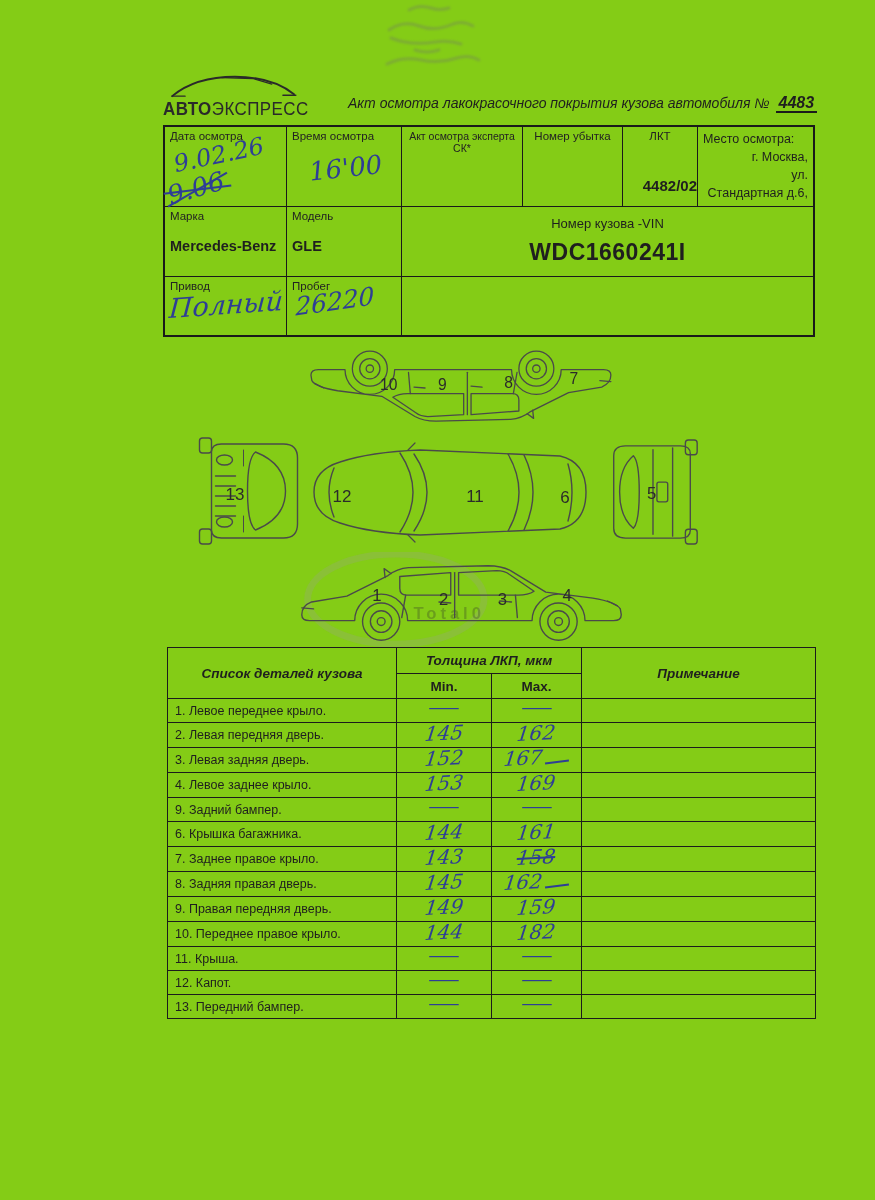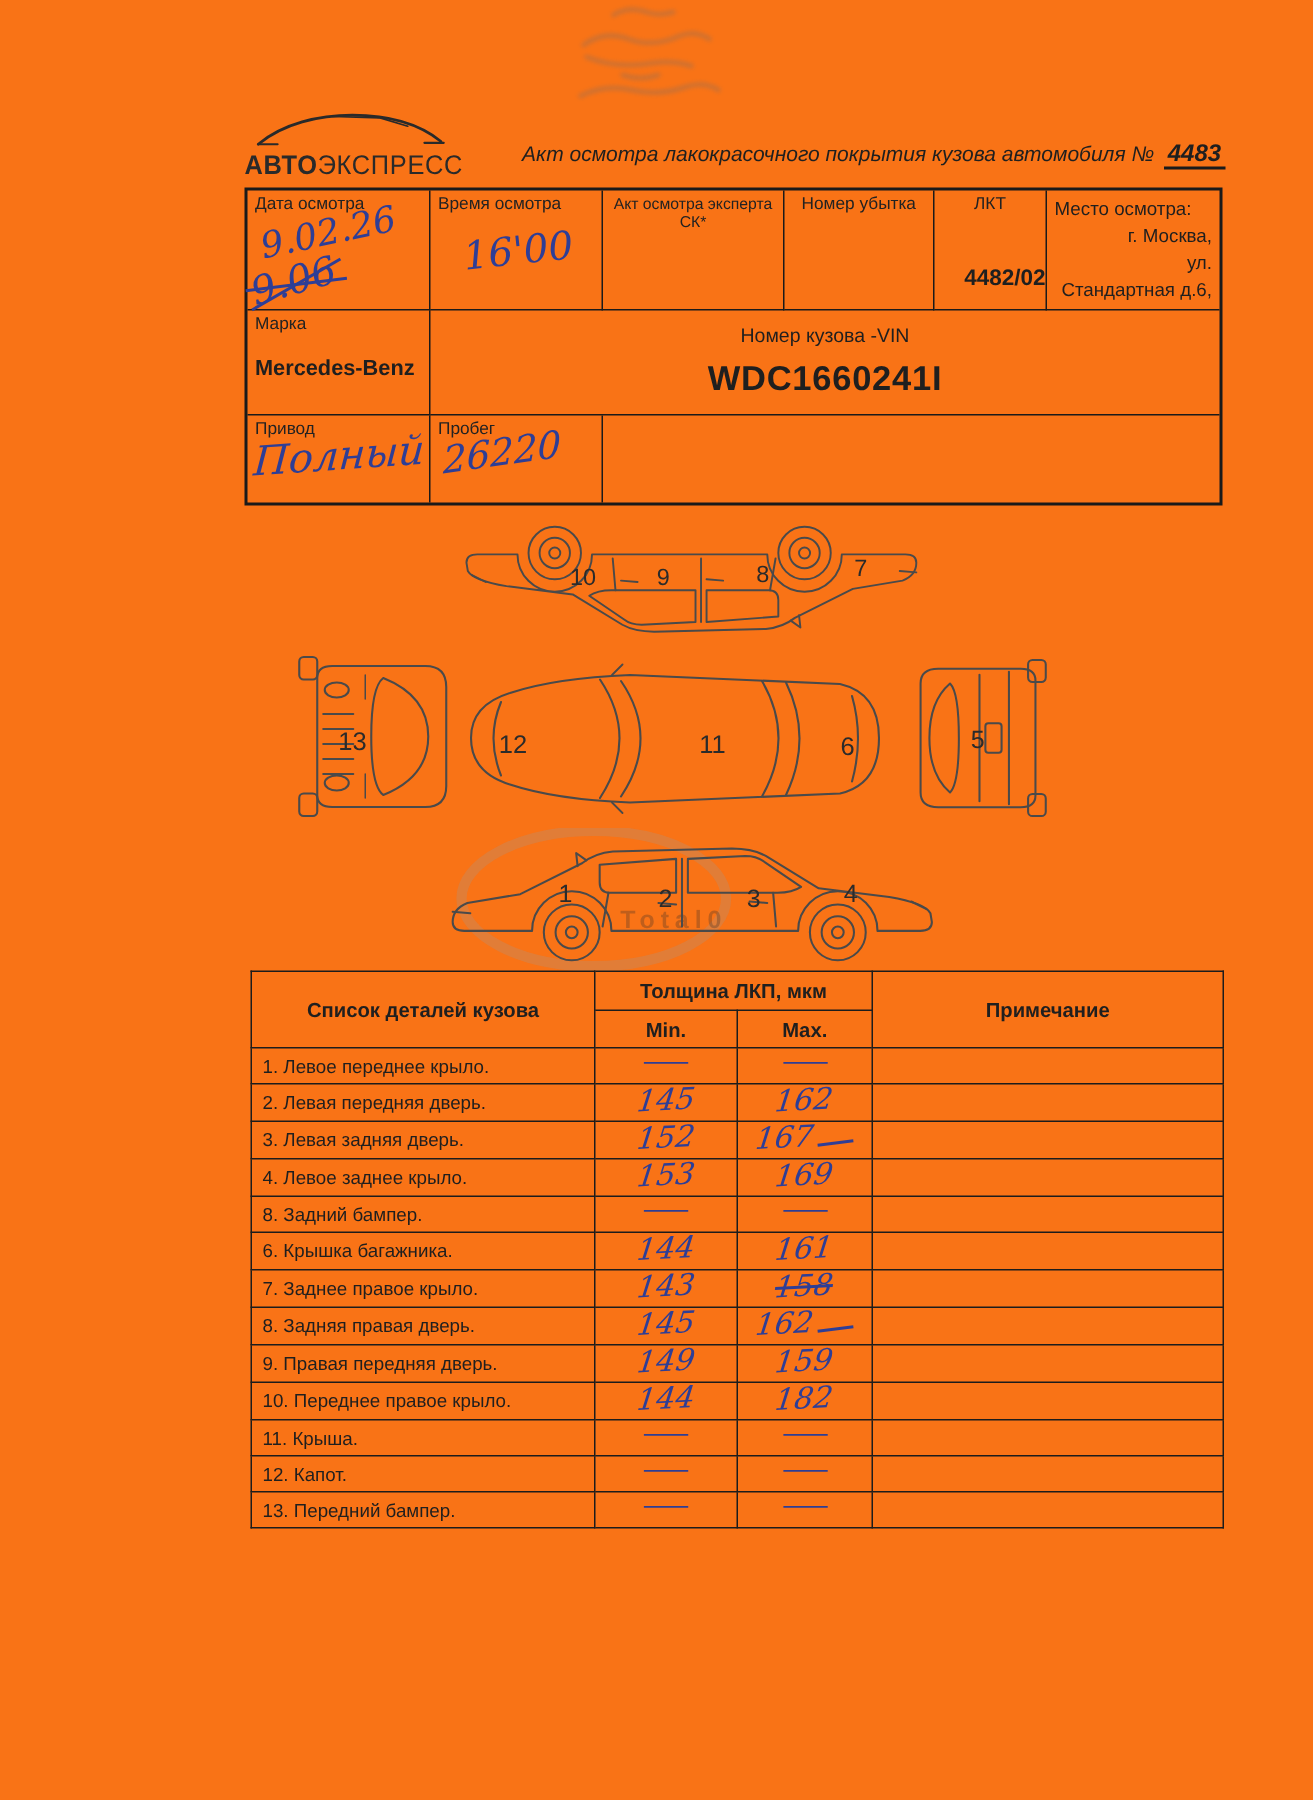--- a/index.html
+++ b/index.html
@@ -1,16 +1,16 @@
 <!DOCTYPE html>
 <html><head>
 <meta charset="utf-8">
 <style>
   html,body{margin:0;padding:0;background:#e8e8e8;}
-  .page{position:relative;width:875px;height:1200px;background:#f97316;overflow:hidden;
+  .page{position:relative;width:875px;height:1200px;background:#84cc16;overflow:hidden;
         font-family:"Liberation Sans",sans-serif;color:#1f1f1f;}
 
   
   .smudge{position:absolute;left:375px;top:2px;width:130px;height:80px;filter:blur(1.3px);opacity:.55;}
 
   
   .logo{position:absolute;left:163px;top:74px;width:150px;height:46px;}
   .logo-text{font-size:18px;letter-spacing:.5px;transform:scaleX(.94);transform-origin:left;
              color:#2a2a2a;white-space:nowrap;margin-top:-3px;}
   .logo-text .b{font-weight:800;}
@@ -58,21 +58,21 @@
   #d-plan{left:310px;top:440px;width:280px;height:105px;}
   #d-rear{left:605px;top:438px;width:95px;height:108px;}
   #d-side{left:285px;top:552px;width:355px;height:98px;}
   .wm-text{font-family:"DejaVu Serif",serif;font-weight:bold;}
 
   
   .t2{position:absolute;left:167px;top:647px;width:648px;}
   .t2 table{border-collapse:collapse;table-layout:fixed;width:100%;}
   .t2 th,.t2 td{border:1.5px solid #1c1c1c;box-sizing:border-box;padding:0;}
   .t2 th{font-size:13.5px;font-weight:bold;text-align:center;}
-  .t2 tr.h1{height:26px;} .t2 tr.h2{height:25px;} .t2 tr.d{height:24px;}
+  .t2 tr.h1{height:26px;font-style:italic;} .t2 tr.h2{height:25px;} .t2 tr.d{height:24px;}
   .t2 td.plabel{font-size:12.5px;padding:2px 0 2px 7px;text-align:left;}
   .t2 td.vcell{position:relative;text-align:center;overflow:visible;}
   .hw-num{display:inline-block;font-family:"DejaVu Serif",serif;font-style:italic;font-size:20px;
           color:#2e3e96;transform:skewX(-10deg) rotate(-3deg);position:relative;top:-2px;}
   .hw-dash{display:inline-block;font-family:"DejaVu Serif",serif;font-size:18px;color:#2e3e96;
            transform:scaleX(1.8);position:relative;top:-3px;}
   .tail::after{content:"";display:inline-block;width:24px;border-top:2px solid #2e3e96;
                transform:rotate(-7deg);vertical-align:4px;margin-left:3px;}
   .strike{text-decoration:line-through;text-decoration-thickness:2px;}
 </style>
@@ -135,20 +135,24 @@
           <div>г. Москва,</div>
           <div>ул.</div>
           <div>Стандартная д.6,</div>
         </div>
       </div>
     </div>
     <div class="row r2">
       <div class="cell" style="width:122px;">
         <div class="lbl">Марка</div>
         <div class="make-val">Mercedes-Benz</div>
+      </div>
+      <div class="cell" style="width:115px;">
+        <div class="lbl">Модель</div>
+        <div class="model-val">GLE</div>
       </div>
       <div class="cell last" style="flex:1;">
         <div class="vin-lbl">Номер кузова -VIN</div>
         <div class="vin-val">WDC1660241I</div>
       </div>
     </div>
     <div class="row r3 last">
       <div class="cell" style="width:122px;">
         <div class="lbl">Привод</div>
         <div class="hw hw-drive">Полный</div>
@@ -285,21 +289,21 @@
         <td class="vcell tail"><span class="hw-num">167</span></td>
         <td class="vcell"></td>
       </tr>
       <tr class="d">
         <td class="plabel">4. Левое заднее крыло.</td>
         <td class="vcell"><span class="hw-num">153</span></td>
         <td class="vcell"><span class="hw-num">169</span></td>
         <td class="vcell"></td>
       </tr>
       <tr class="d">
-        <td class="plabel">8. Задний бампер.</td>
+        <td class="plabel">9. Задний бампер.</td>
         <td class="vcell"><span class="hw-dash">—</span></td>
         <td class="vcell"><span class="hw-dash">—</span></td>
         <td class="vcell"></td>
       </tr>
       <tr class="d">
         <td class="plabel">6. Крышка багажника.</td>
         <td class="vcell"><span class="hw-num">144</span></td>
         <td class="vcell"><span class="hw-num">161</span></td>
         <td class="vcell"></td>
       </tr>

